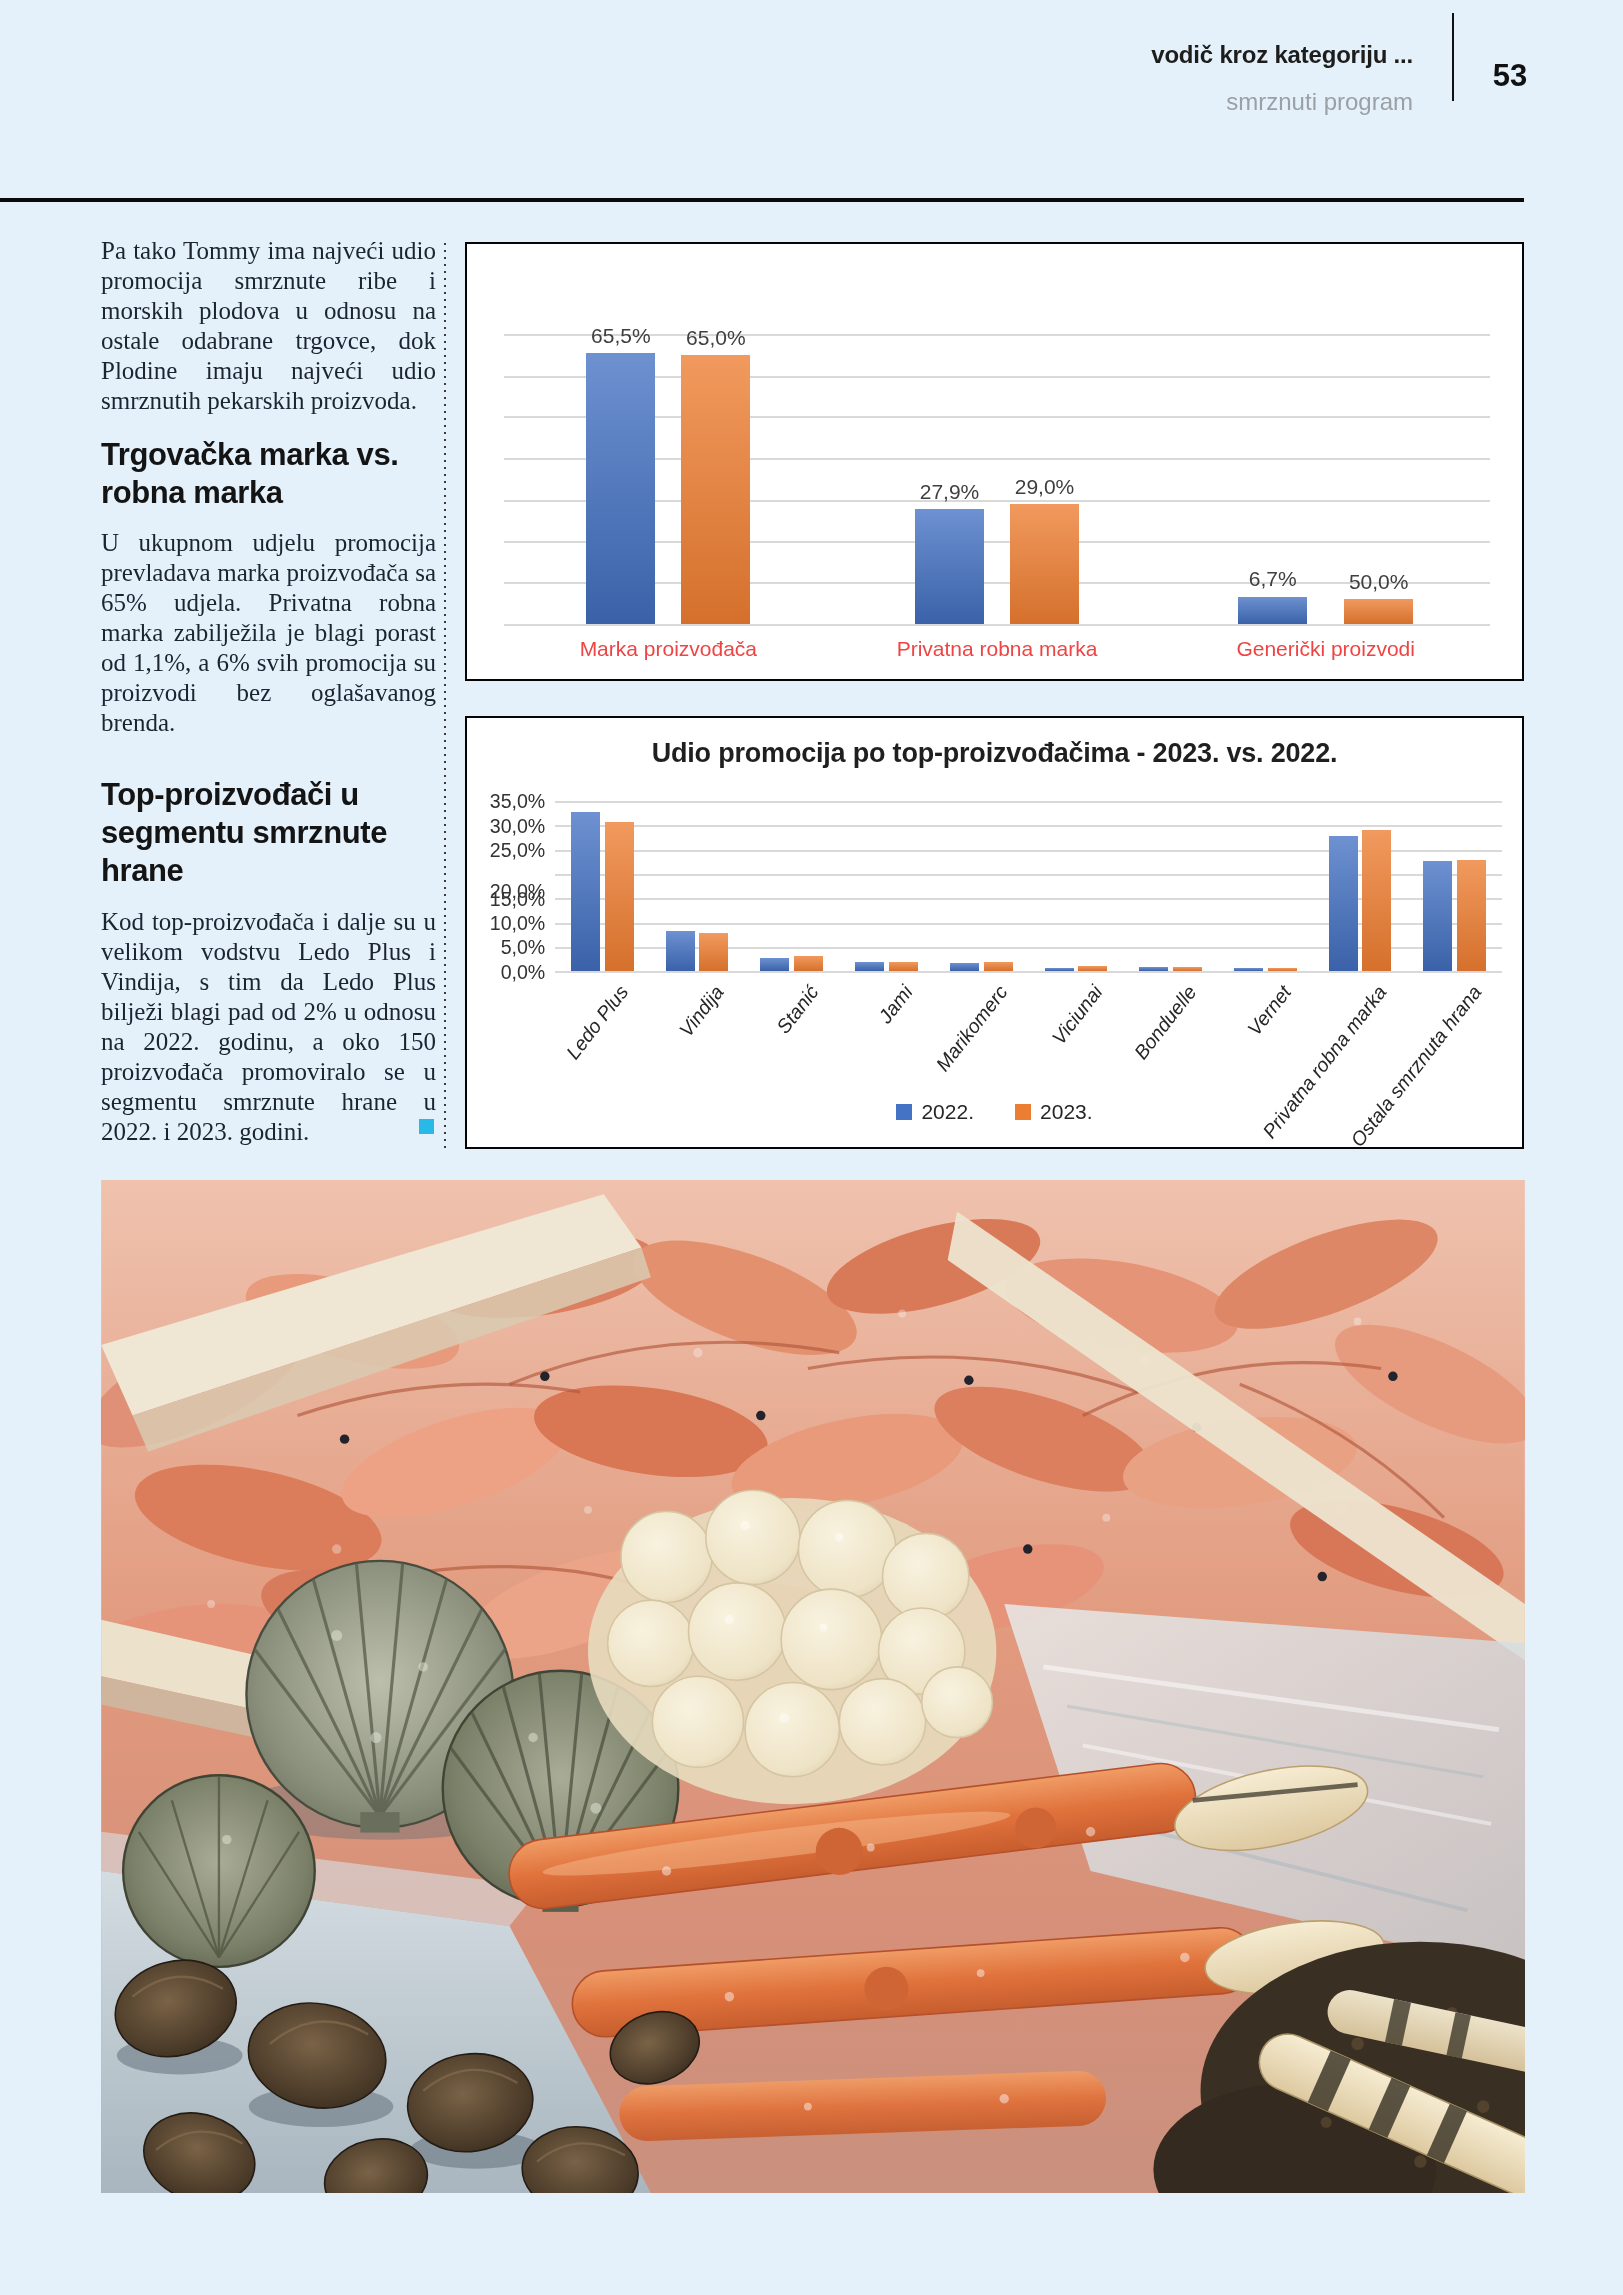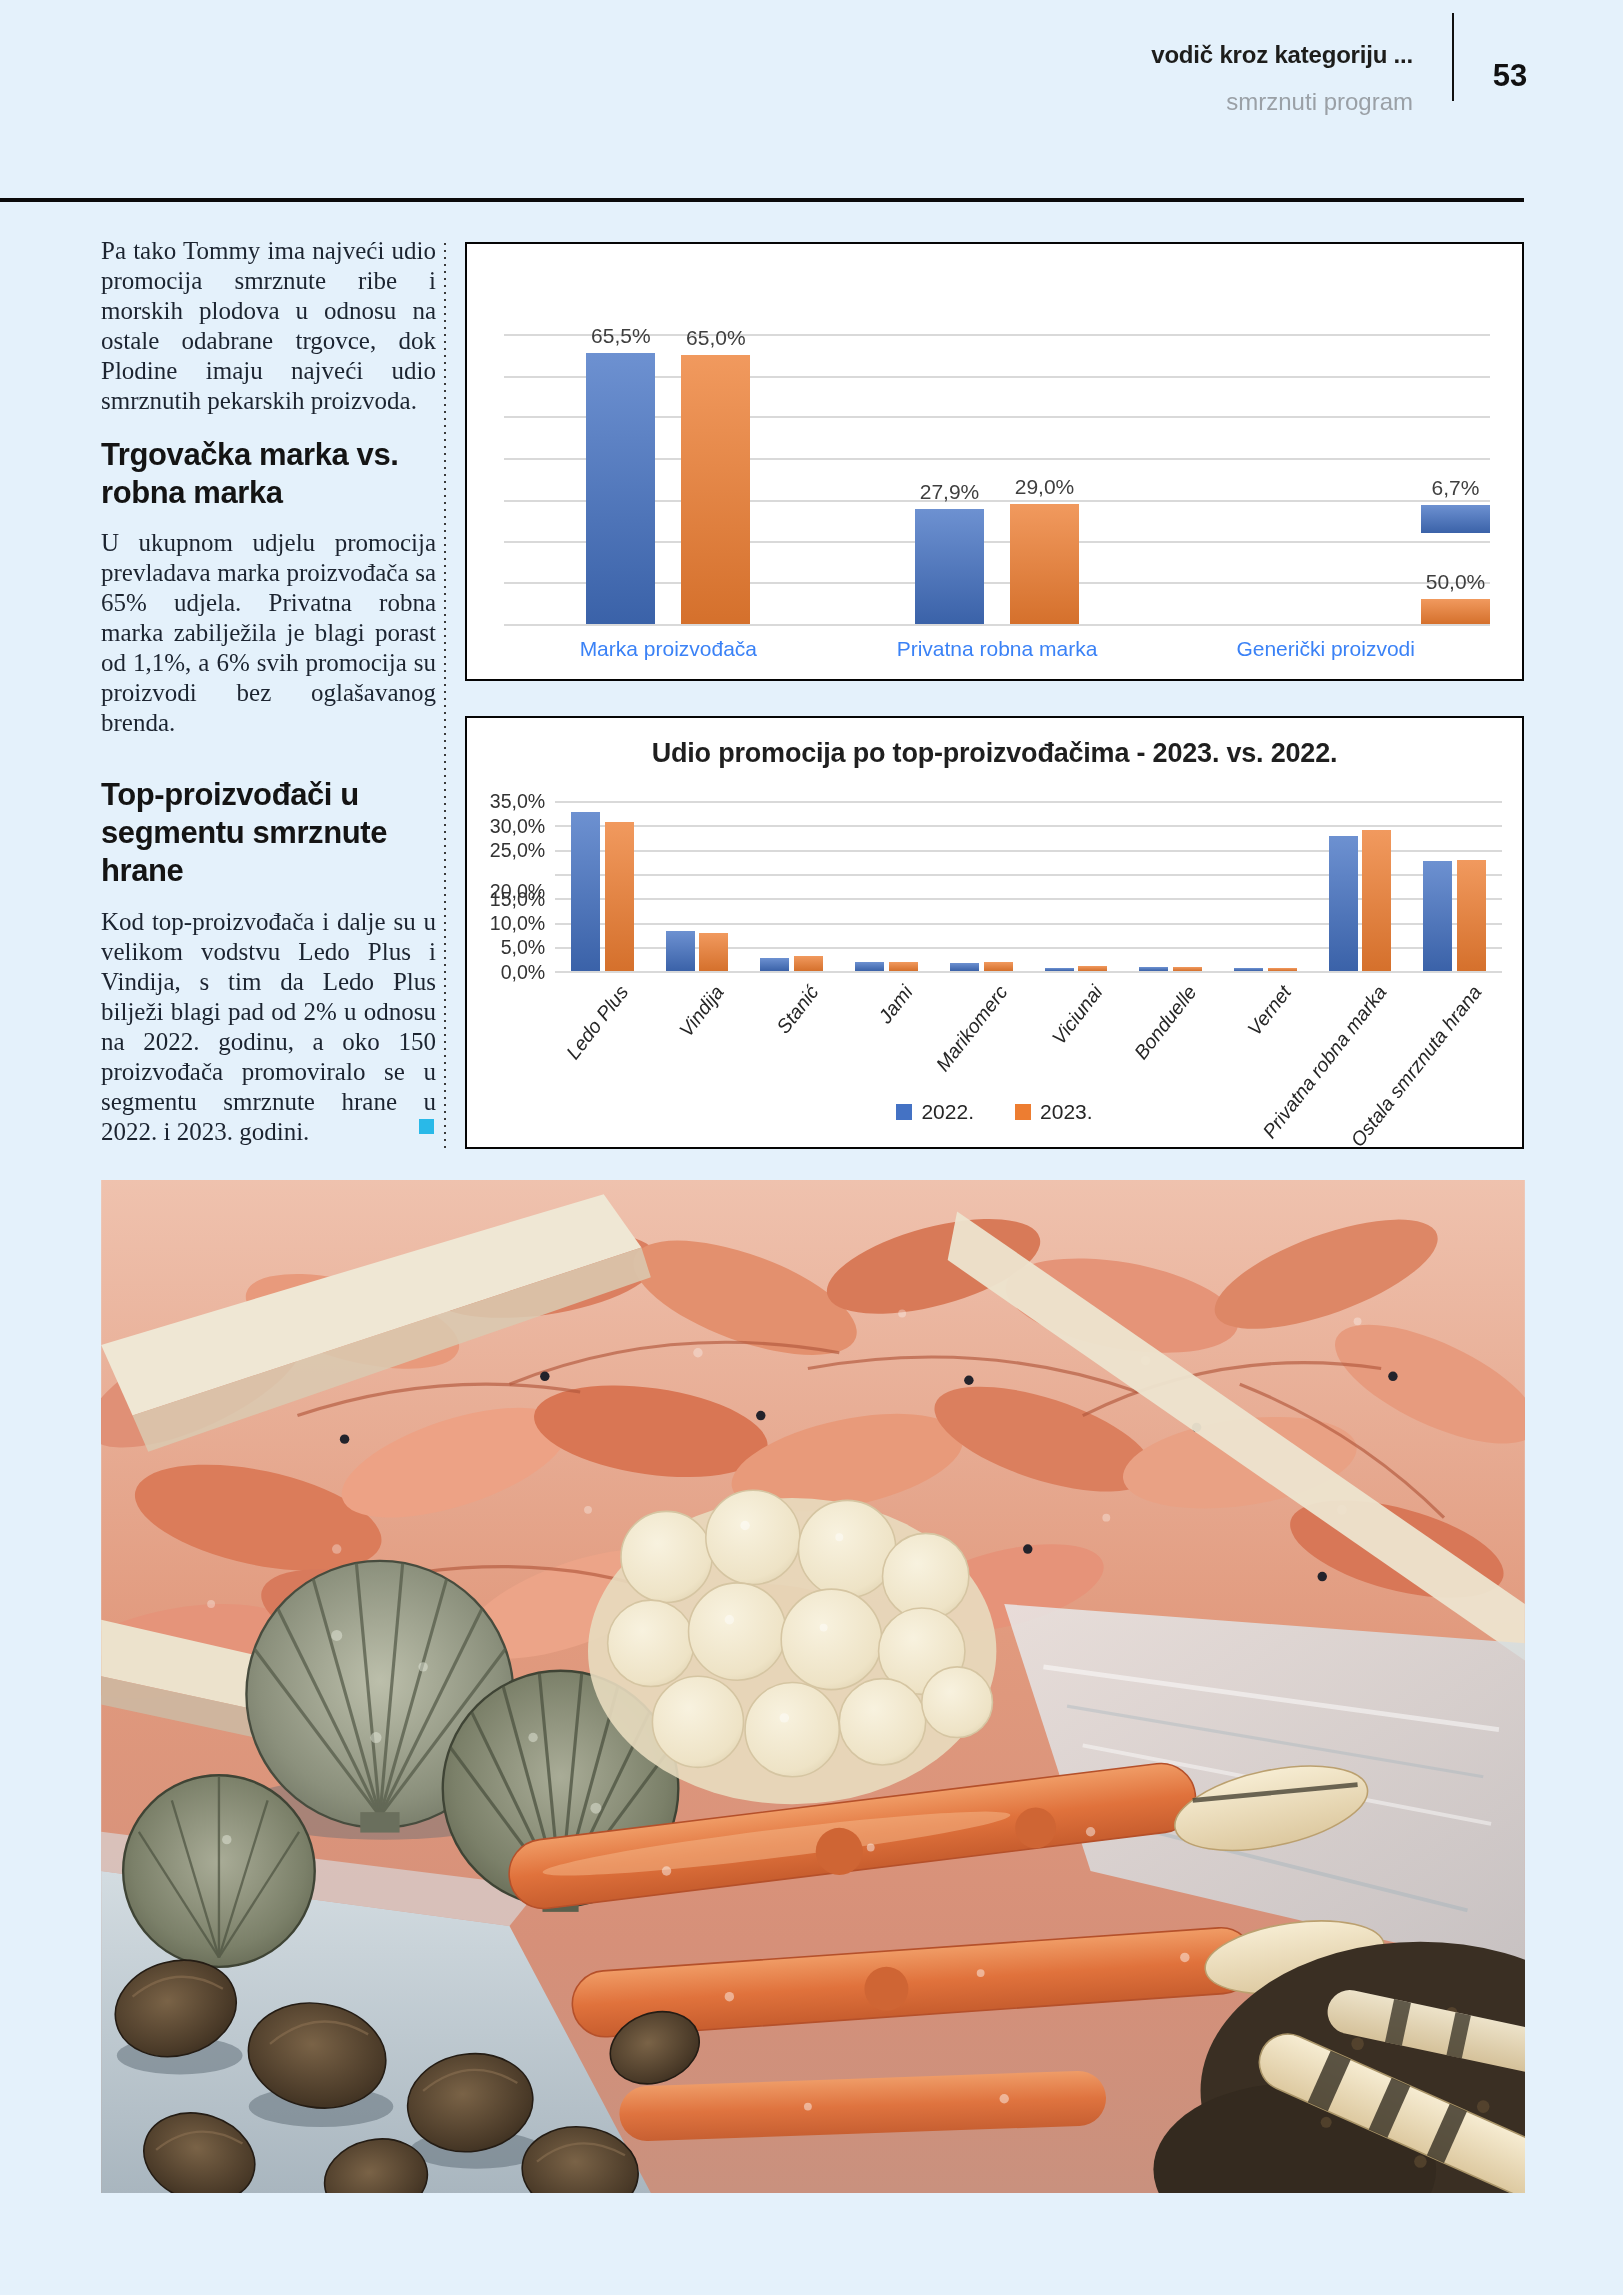--- a/index.html
+++ b/index.html
@@ -43,21 +43,21 @@
   .plot{position:absolute;}
   .gridline{position:absolute;left:0;width:100%;height:1.6px;background:#d9d9d9;}
   .groups{position:absolute;display:flex;align-items:flex-end;}
   .group{flex:1;display:flex;justify-content:center;align-items:flex-end;}
   .barwrap{display:flex;flex-direction:column;align-items:center;justify-content:flex-end;}
   .bar-label{font-size:21px;color:#3f3f3f;margin-bottom:5.5px;white-space:nowrap;}
   .bar{width:100%;}
   .bar.s0{background-image:linear-gradient(180deg,rgba(255,255,255,.22),rgba(0,0,0,.14));}
   .bar.s1{background-image:linear-gradient(180deg,rgba(255,255,255,.22),rgba(0,0,0,.10));}
   .cat-row{position:absolute;display:flex;}
-  .cat-cell{flex:1;text-align:center;font-size:21px;color:#3b82f6;}
+  .cat-cell{flex:1;text-align:center;font-size:21px;color:#ef4444;}
   .ytick{position:absolute;text-align:right;font-size:19.6px;color:#333;width:72px;}
   .cat-rot{position:absolute;white-space:nowrap;font-style:italic;font-size:19.6px;color:#262626;
            transform:rotate(-52deg);transform-origin:100% 0;}
   .legend{position:absolute;left:0;width:100%;display:flex;justify-content:center;gap:41px;}
   .legend-item{display:flex;align-items:center;gap:9.4px;font-size:21px;color:#262626;}
   .swatch{width:15.7px;height:15.7px;display:inline-block;}
 
   
   .photo{position:absolute;left:101px;top:1180px;width:1424px;height:1013px;overflow:hidden;}
   .photo svg{display:block;}
@@ -110,21 +110,21 @@
         <div class="group" style="gap: 26px;">
           <div class="barwrap" style="width: 69px;">
             <span class="bar-label">27,9%</span>
             <div class="bar s0" style="height: 115px; background-color: rgb(68, 114, 196);"></div>
           </div>
           <div class="barwrap" style="width: 69px;">
             <span class="bar-label">29,0%</span>
             <div class="bar s1" style="height: 120px; background-color: rgb(237, 125, 49);"></div>
           </div>
         </div>
-        <div class="group" style="gap: 37px; flex-direction: column;">
+        <div class="group" style="gap: 37px;">
           <div class="barwrap" style="width: 69px;">
             <span class="bar-label">6,7%</span>
             <div class="bar s0" style="height: 27.5px; background-color: rgb(68, 114, 196);"></div>
           </div>
           <div class="barwrap" style="width: 69px;">
             <span class="bar-label">50,0%</span>
             <div class="bar s1" style="height: 25px; background-color: rgb(237, 125, 49);"></div>
           </div>
         </div>
       </div>

